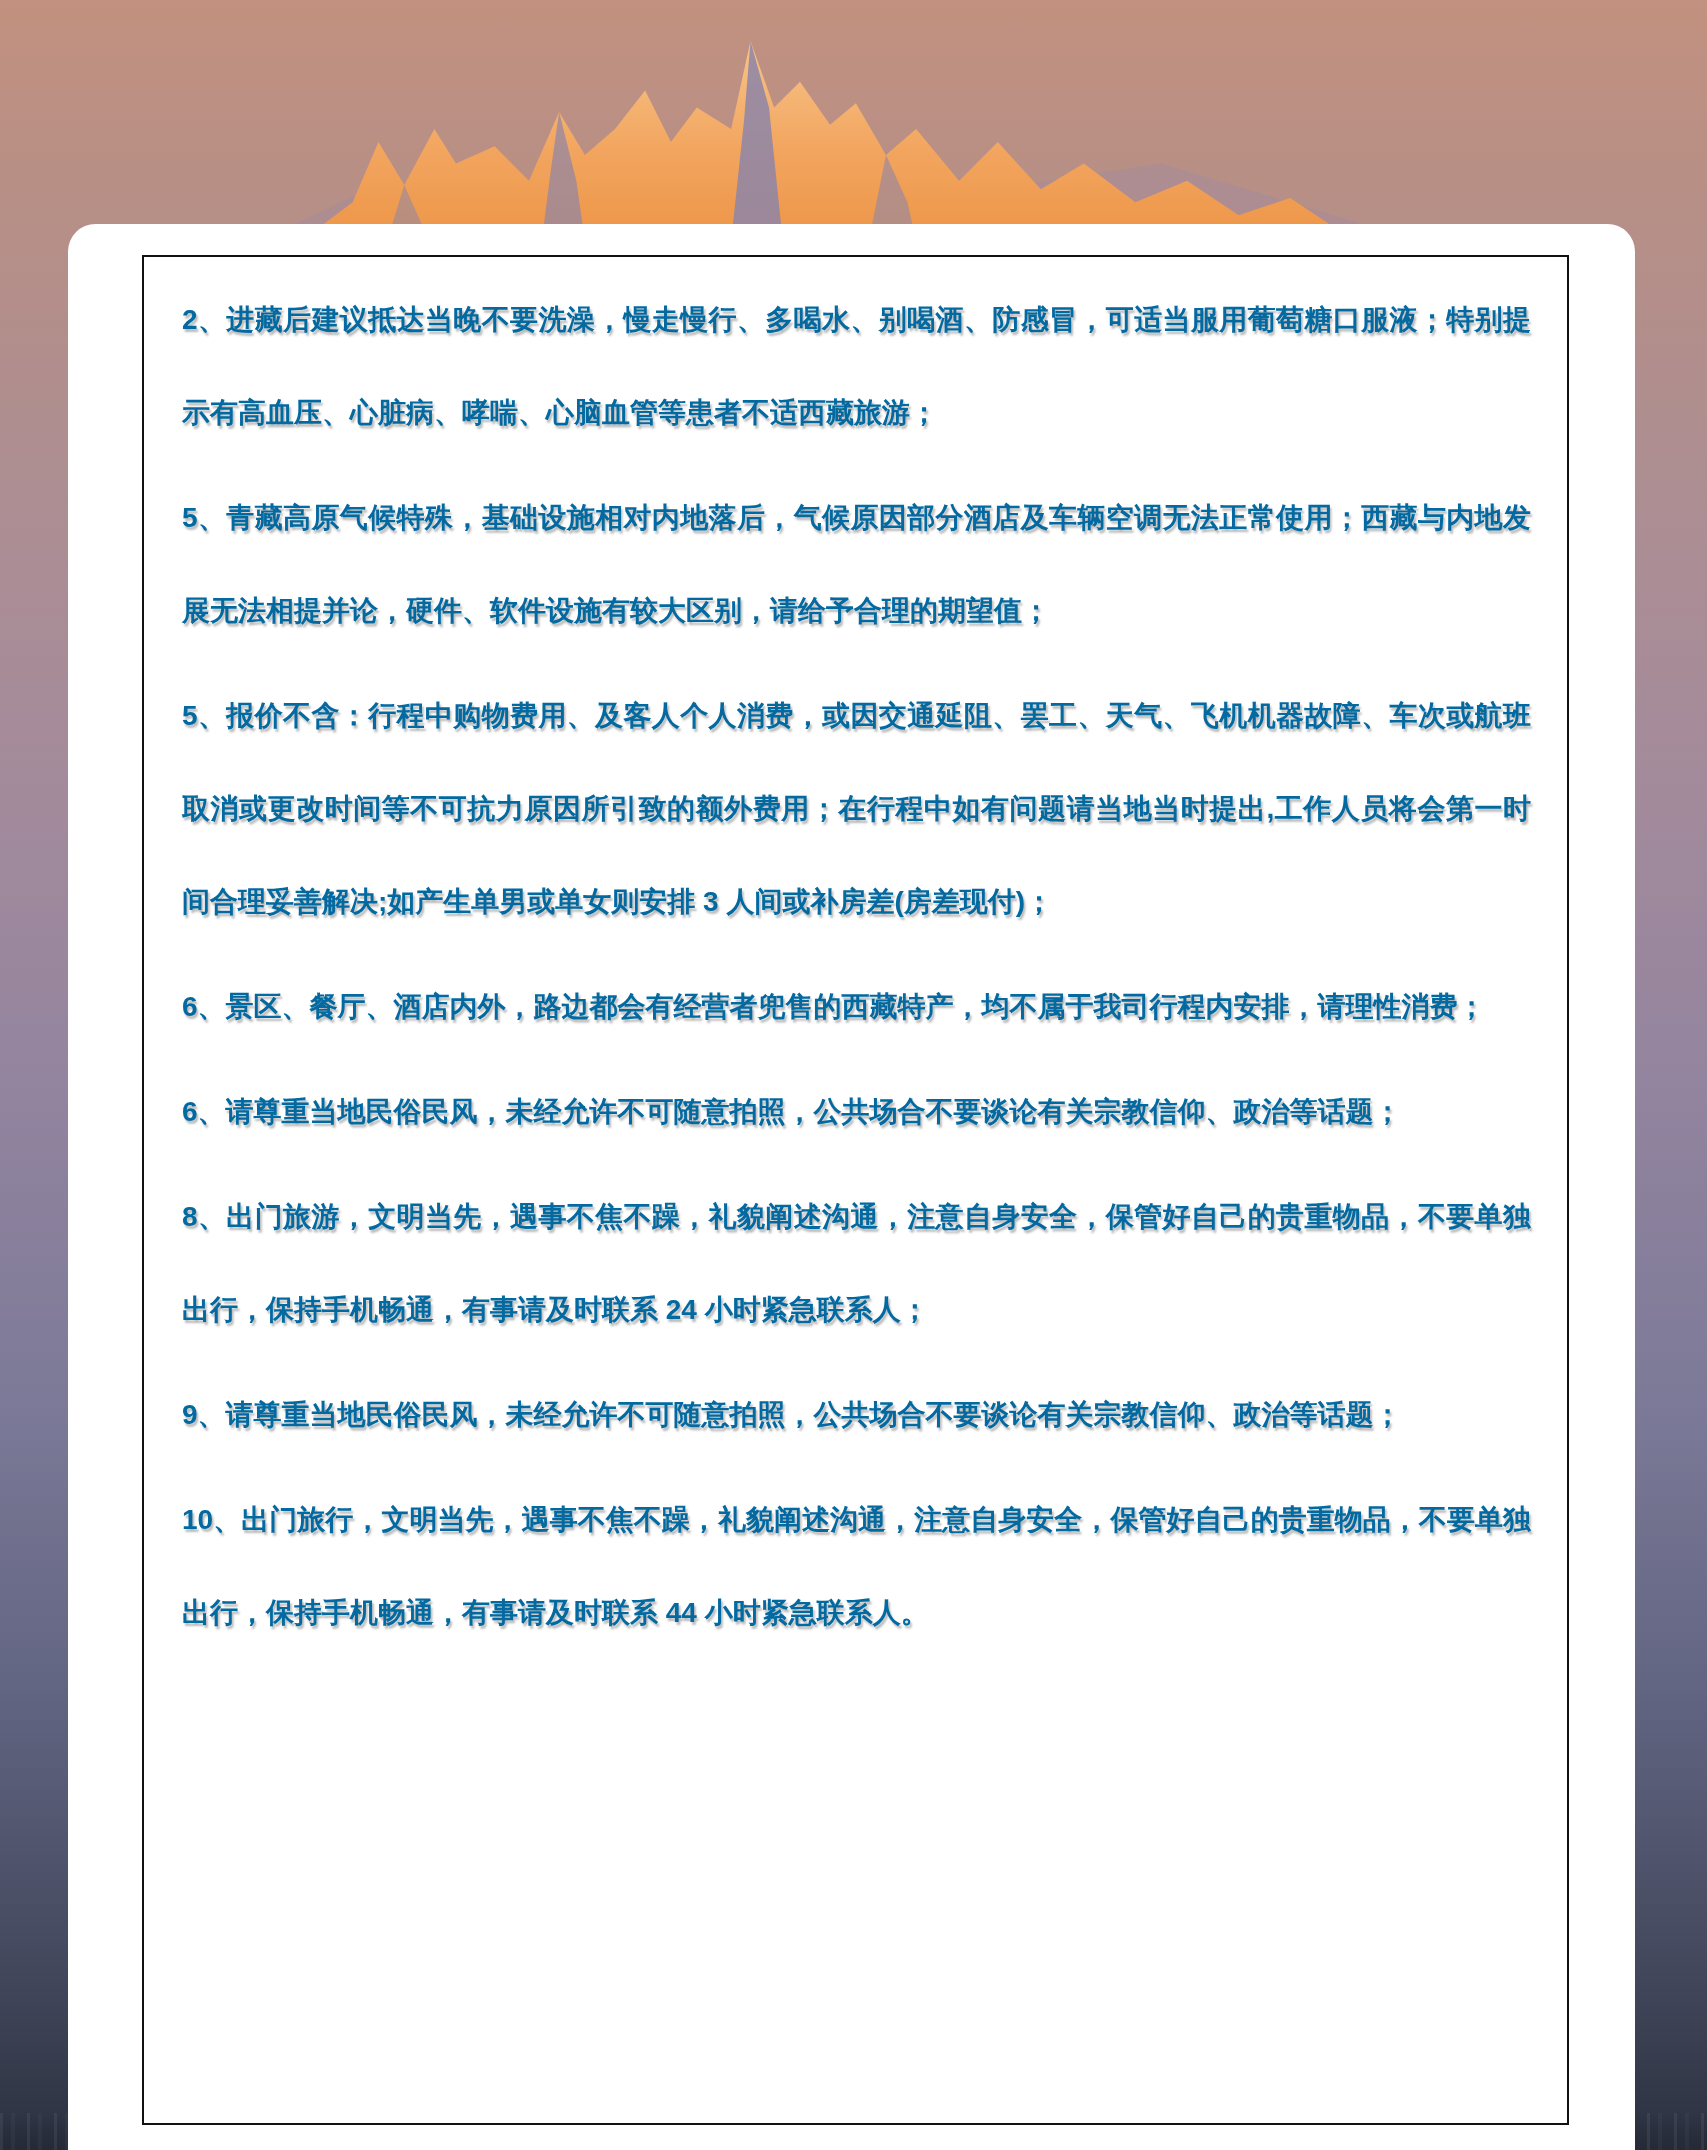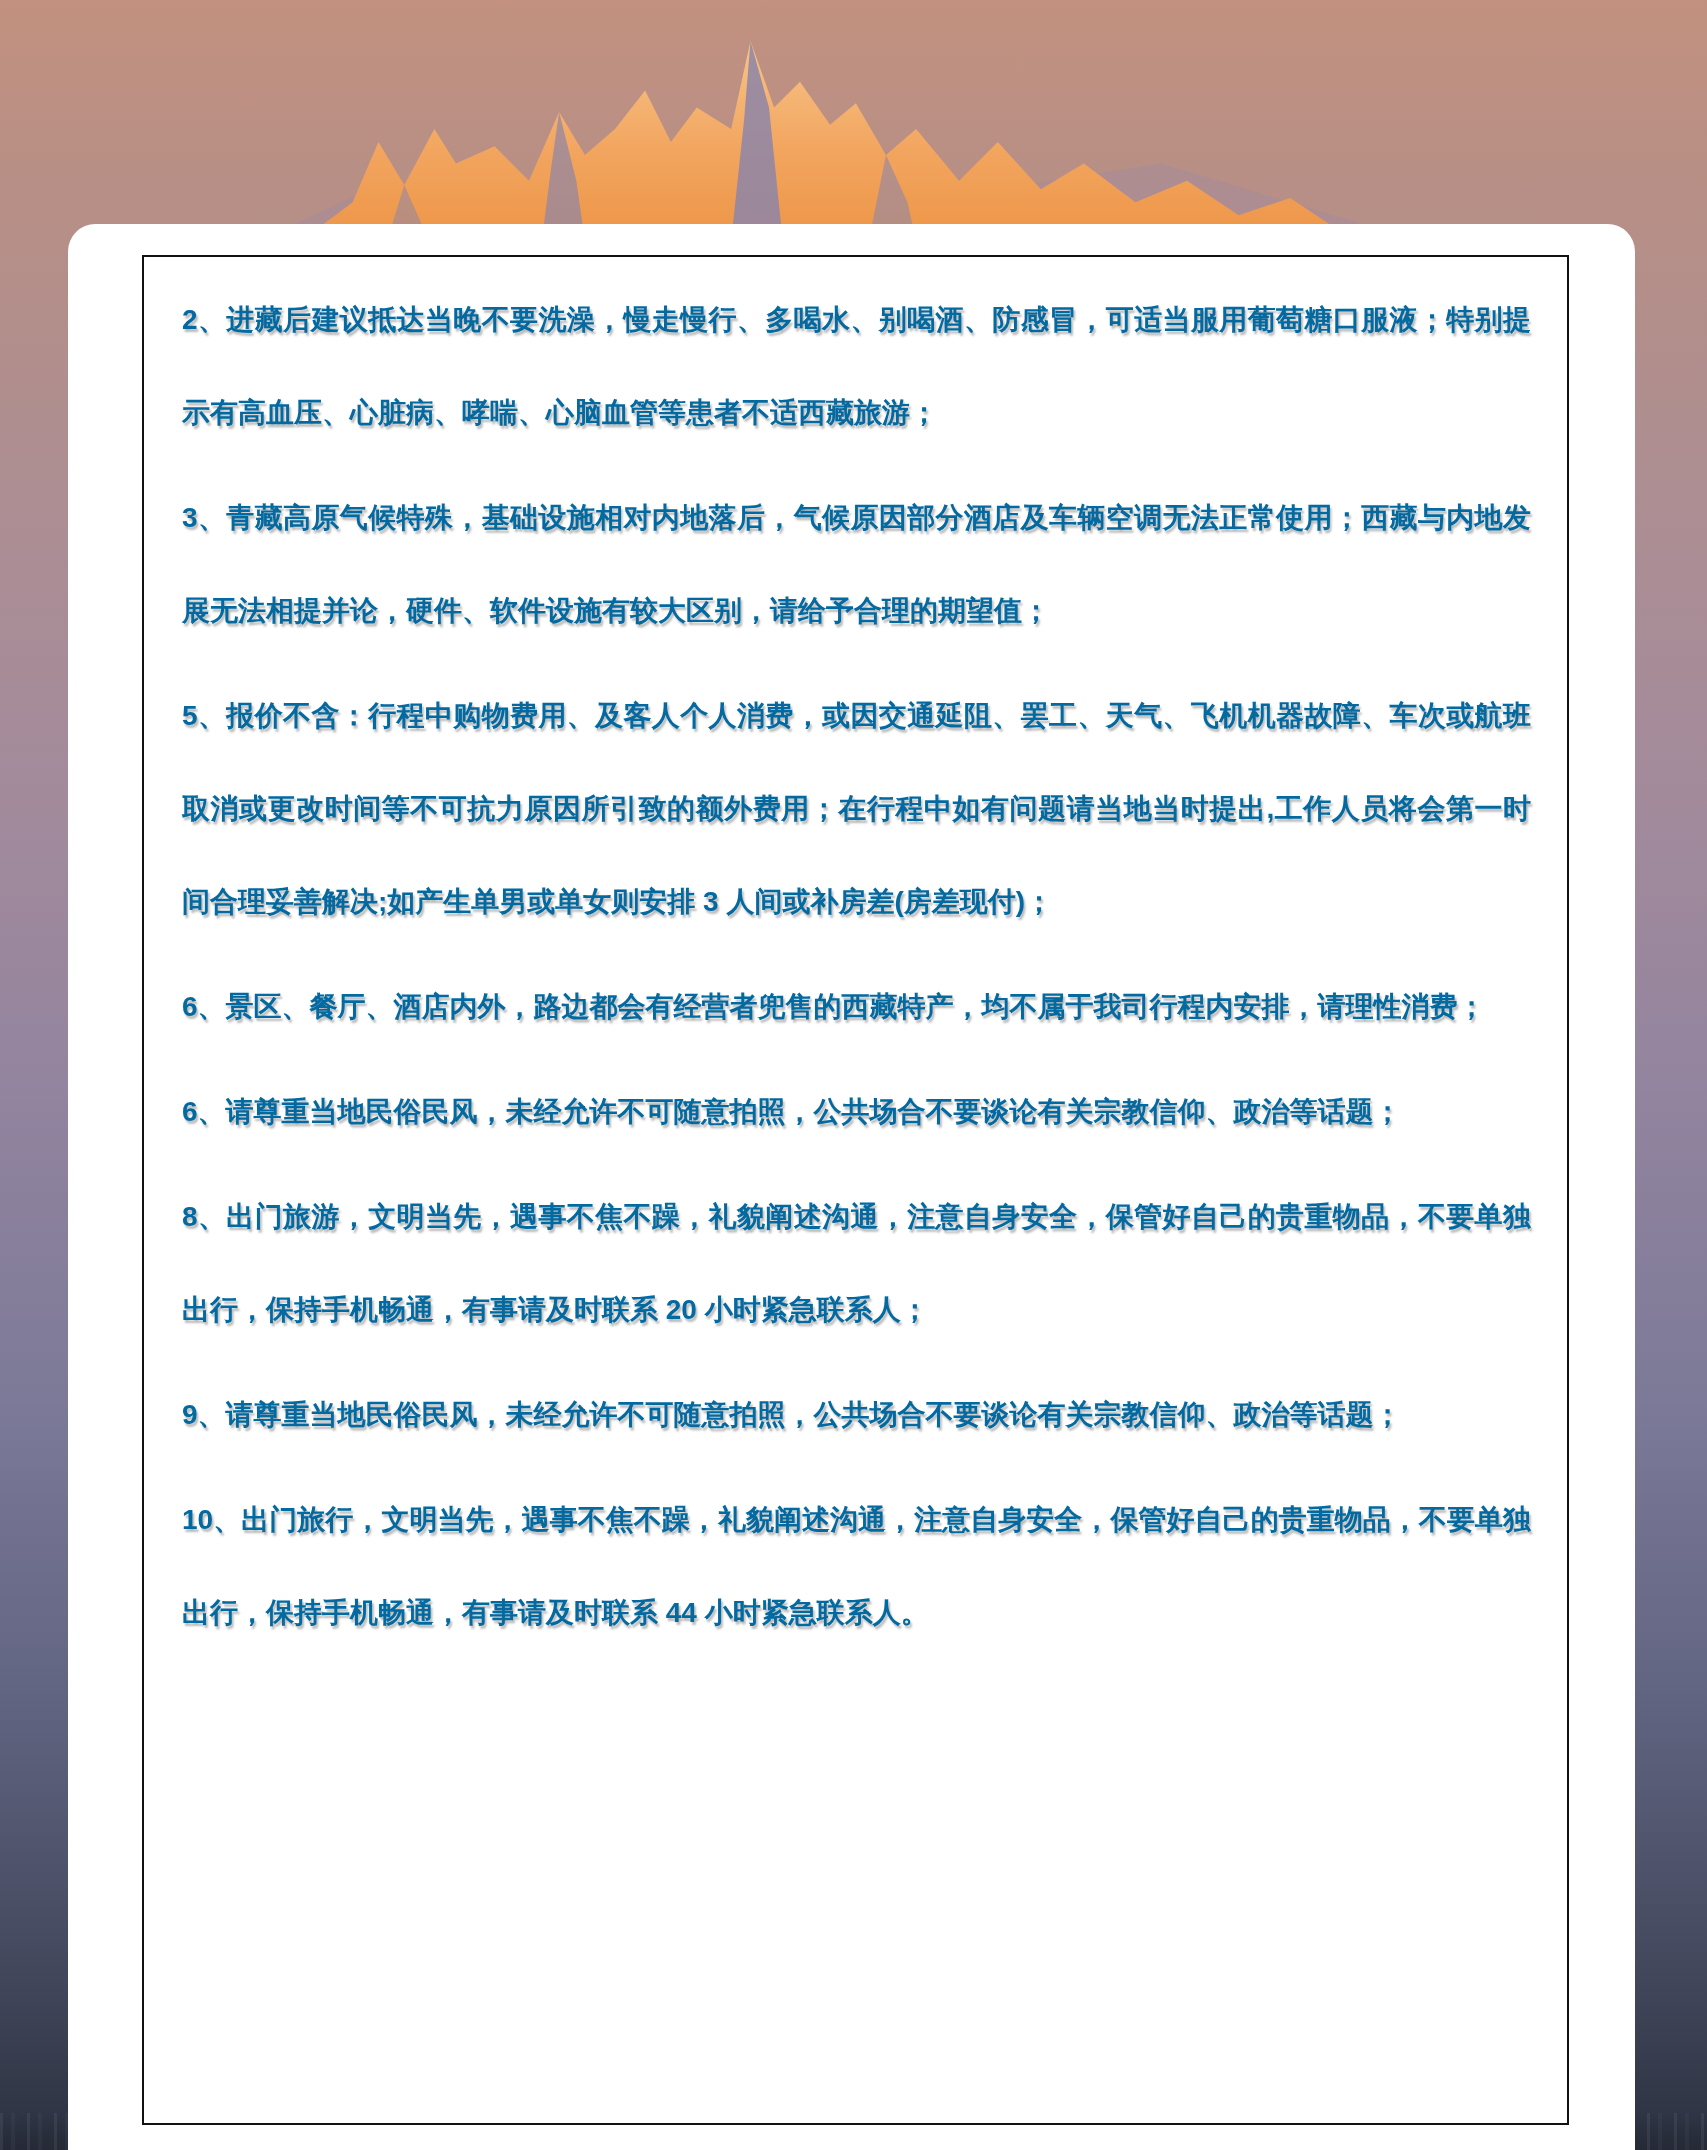--- a/index.html
+++ b/index.html
@@ -96,24 +96,24 @@
     <polygon points="1300,260 1340,420 1360,560 1260,560 1280,400" fill="#8d85a8" opacity="0.7"></polygon>
     <polygon points="2060,360 2110,470 2130,560 2020,560" fill="#8d85a8" opacity="0.6"></polygon>
     <polygon points="940,430 980,520 1000,560 900,560" fill="#8d85a8" opacity="0.55"></polygon>
   </svg>
 
   <div class="city-bottom"></div>
 
   <div class="card">
     <div class="notice-box">
       <p>2、进藏后建议抵达当晚不要洗澡，慢走慢行、多喝水、别喝酒、防感冒，可适当服用葡萄糖口服液；特别提示有高血压、心脏病、哮喘、心脑血管等患者不适西藏旅游；</p>
-      <p>3、青藏高原气候特殊，基础设施相对内地落后，气候原因部分酒店及车辆空调无法正常使用；西藏与内地发展无法相提并论，硬件、软件设施有较大区别，请给予合理的期望值；</p>
+      <p>5、青藏高原气候特殊，基础设施相对内地落后，气候原因部分酒店及车辆空调无法正常使用；西藏与内地发展无法相提并论，硬件、软件设施有较大区别，请给予合理的期望值；</p>
       <p>5、报价不含：行程中购物费用、及客人个人消费，或因交通延阻、罢工、天气、飞机机器故障、车次或航班取消或更改时间等不可抗力原因所引致的额外费用；在行程中如有问题请当地当时提出,工作人员将会第一时间合理妥善解决;如产生单男或单女则安排 3 人间或补房差(房差现付)；</p>
       <p>6、景区、餐厅、酒店内外，路边都会有经营者兜售的西藏特产，均不属于我司行程内安排，请理性消费；</p>
       <p>6、请尊重当地民俗民风，未经允许不可随意拍照，公共场合不要谈论有关宗教信仰、政治等话题；</p>
-      <p>8、出门旅游，文明当先，遇事不焦不躁，礼貌阐述沟通，注意自身安全，保管好自己的贵重物品，不要单独出行，保持手机畅通，有事请及时联系 20 小时紧急联系人；</p>
+      <p>8、出门旅游，文明当先，遇事不焦不躁，礼貌阐述沟通，注意自身安全，保管好自己的贵重物品，不要单独出行，保持手机畅通，有事请及时联系 24 小时紧急联系人；</p>
       <p>9、请尊重当地民俗民风，未经允许不可随意拍照，公共场合不要谈论有关宗教信仰、政治等话题；</p>
       <p>10、出门旅行，文明当先，遇事不焦不躁，礼貌阐述沟通，注意自身安全，保管好自己的贵重物品，不要单独出行，保持手机畅通，有事请及时联系 44 小时紧急联系人。</p>
     </div>
   </div>
 
 </div>
 
 
 </body></html>

